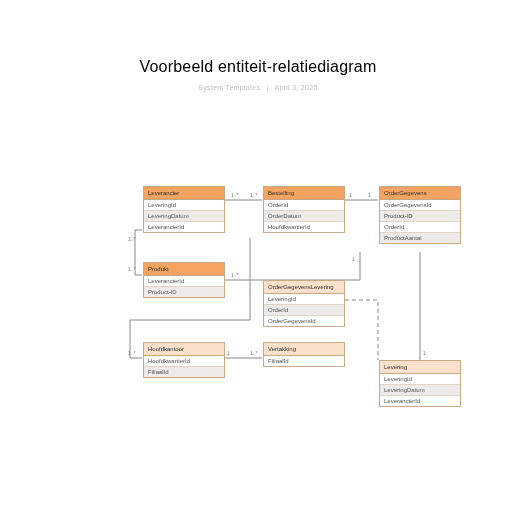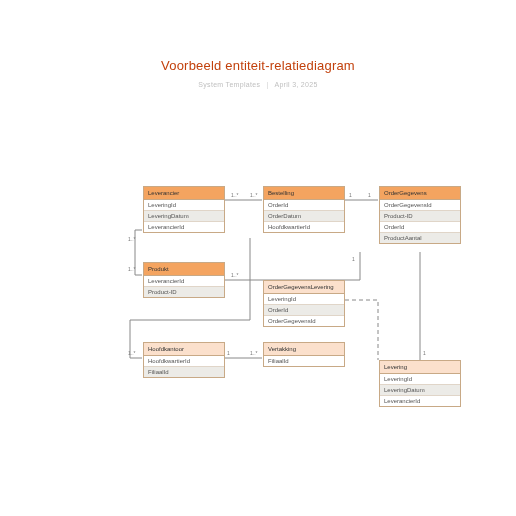--- a/index.html
+++ b/index.html
@@ -13,22 +13,22 @@
     overflow: hidden;
   }
   .header {
     position: absolute;
     top: 58px;
     left: 0;
     width: 100%;
     text-align: center;
   }
   .title {
-    font-size: 13px;
-    color: #c2410c;
+    font-size: 16px;
+    color: #000000;
     font-weight: 400;
     margin: 0;
     letter-spacing: 0.2px;
   }
   .subtitle {
     font-size: 7px;
     color: #c0c0c0;
     margin-top: 8px;
     letter-spacing: 0.3px;
   }

